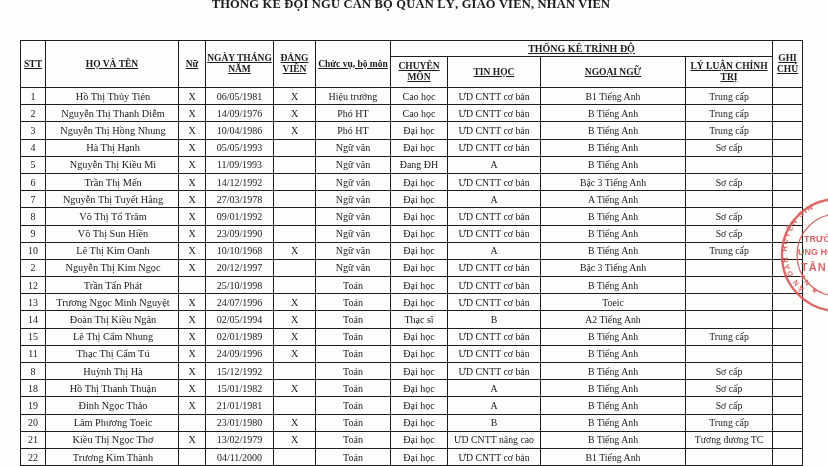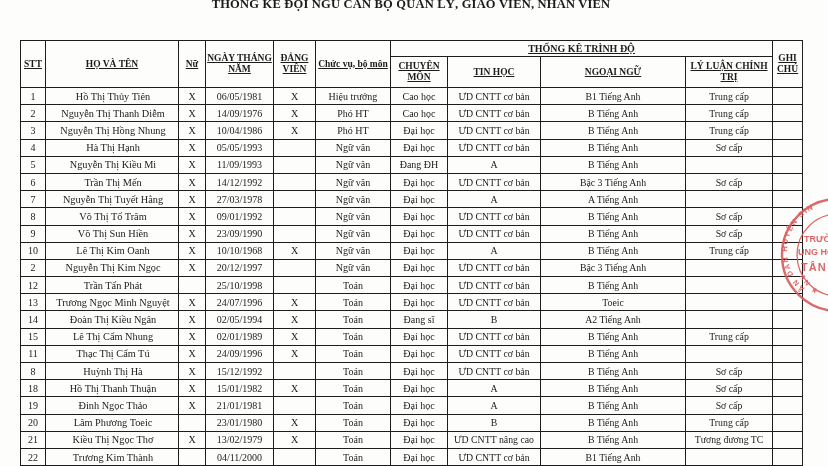--- a/index.html
+++ b/index.html
@@ -244,21 +244,21 @@
           <td class="col-political_theory"></td>
           <td class="col-notes"></td>
         </tr>
         <tr>
           <td class="col-stt">14</td>
           <td class="col-name">Đoàn Thị Kiều Ngân</td>
           <td class="col-female">X</td>
           <td class="col-dob">02/05/1994</td>
           <td class="col-party">X</td>
           <td class="col-position">Toán</td>
-          <td class="col-specialty">Đang sĩ</td>
+          <td class="col-specialty">Thạc sĩ</td>
           <td class="col-informatics">B</td>
           <td class="col-foreign_language">A2 Tiếng Anh</td>
           <td class="col-political_theory"></td>
           <td class="col-notes"></td>
         </tr>
         <tr>
           <td class="col-stt">15</td>
           <td class="col-name">Lê Thị Cẩm Nhung</td>
           <td class="col-female">X</td>
           <td class="col-dob">02/01/1989</td>

